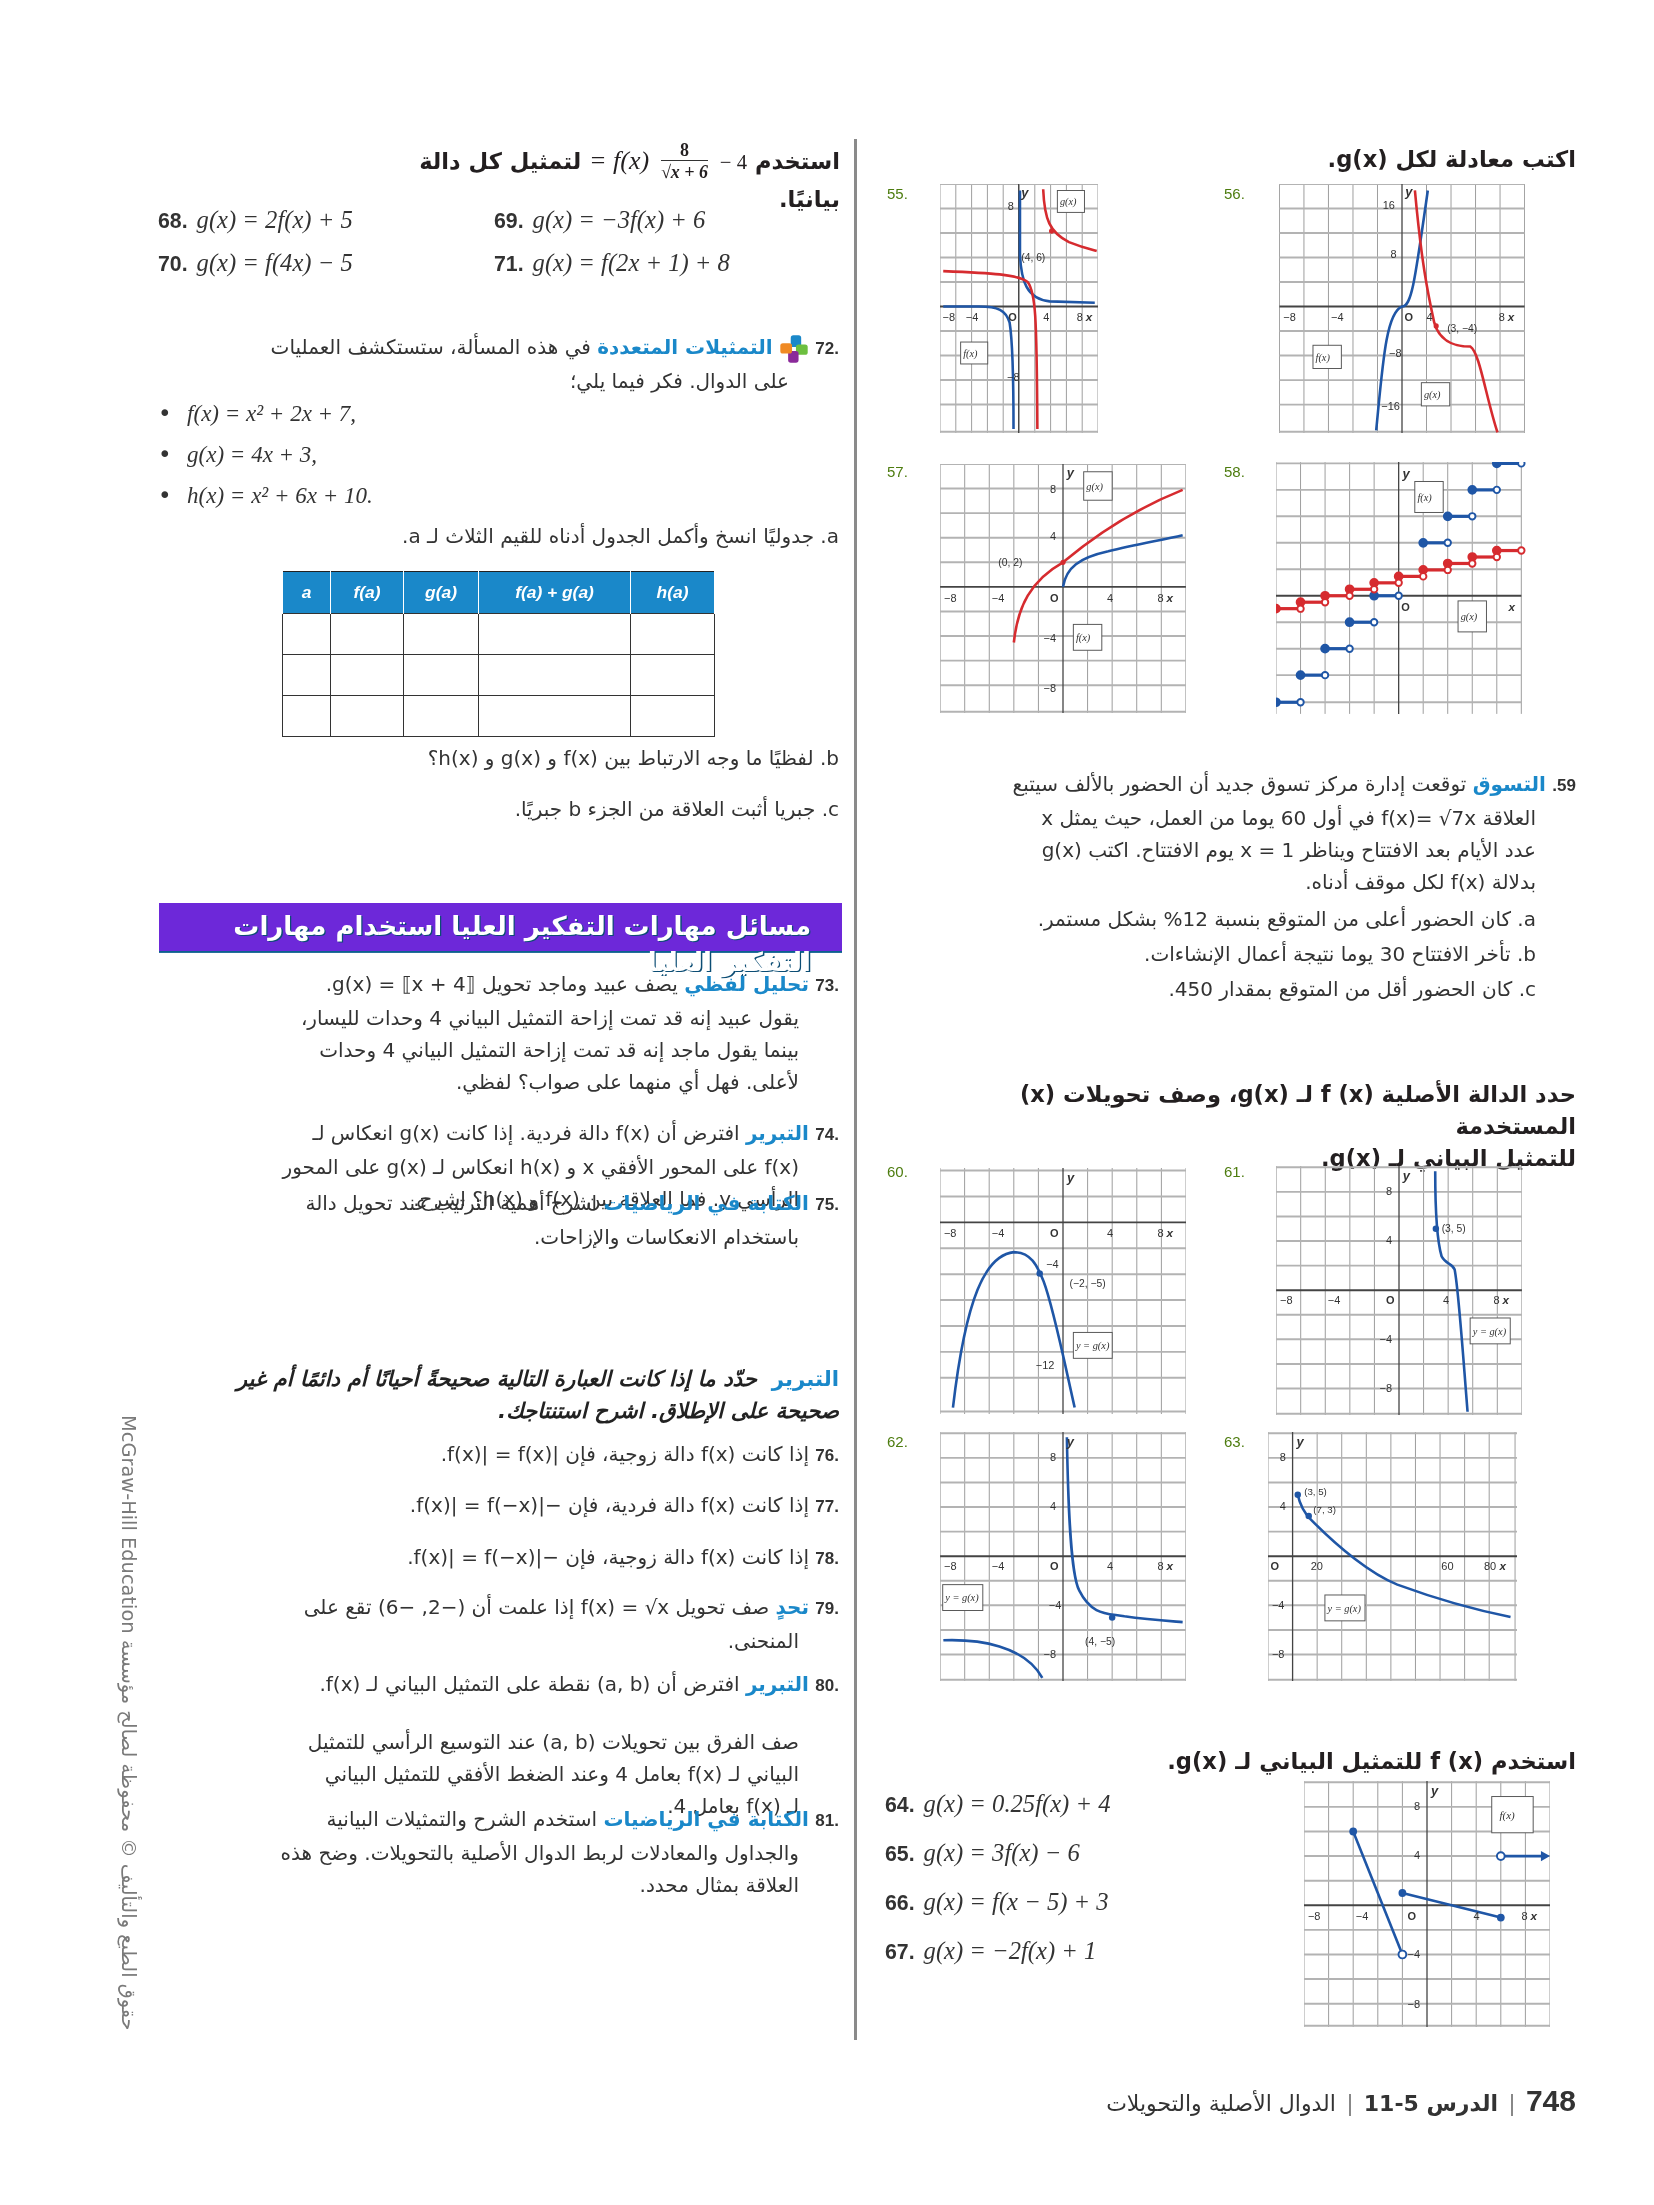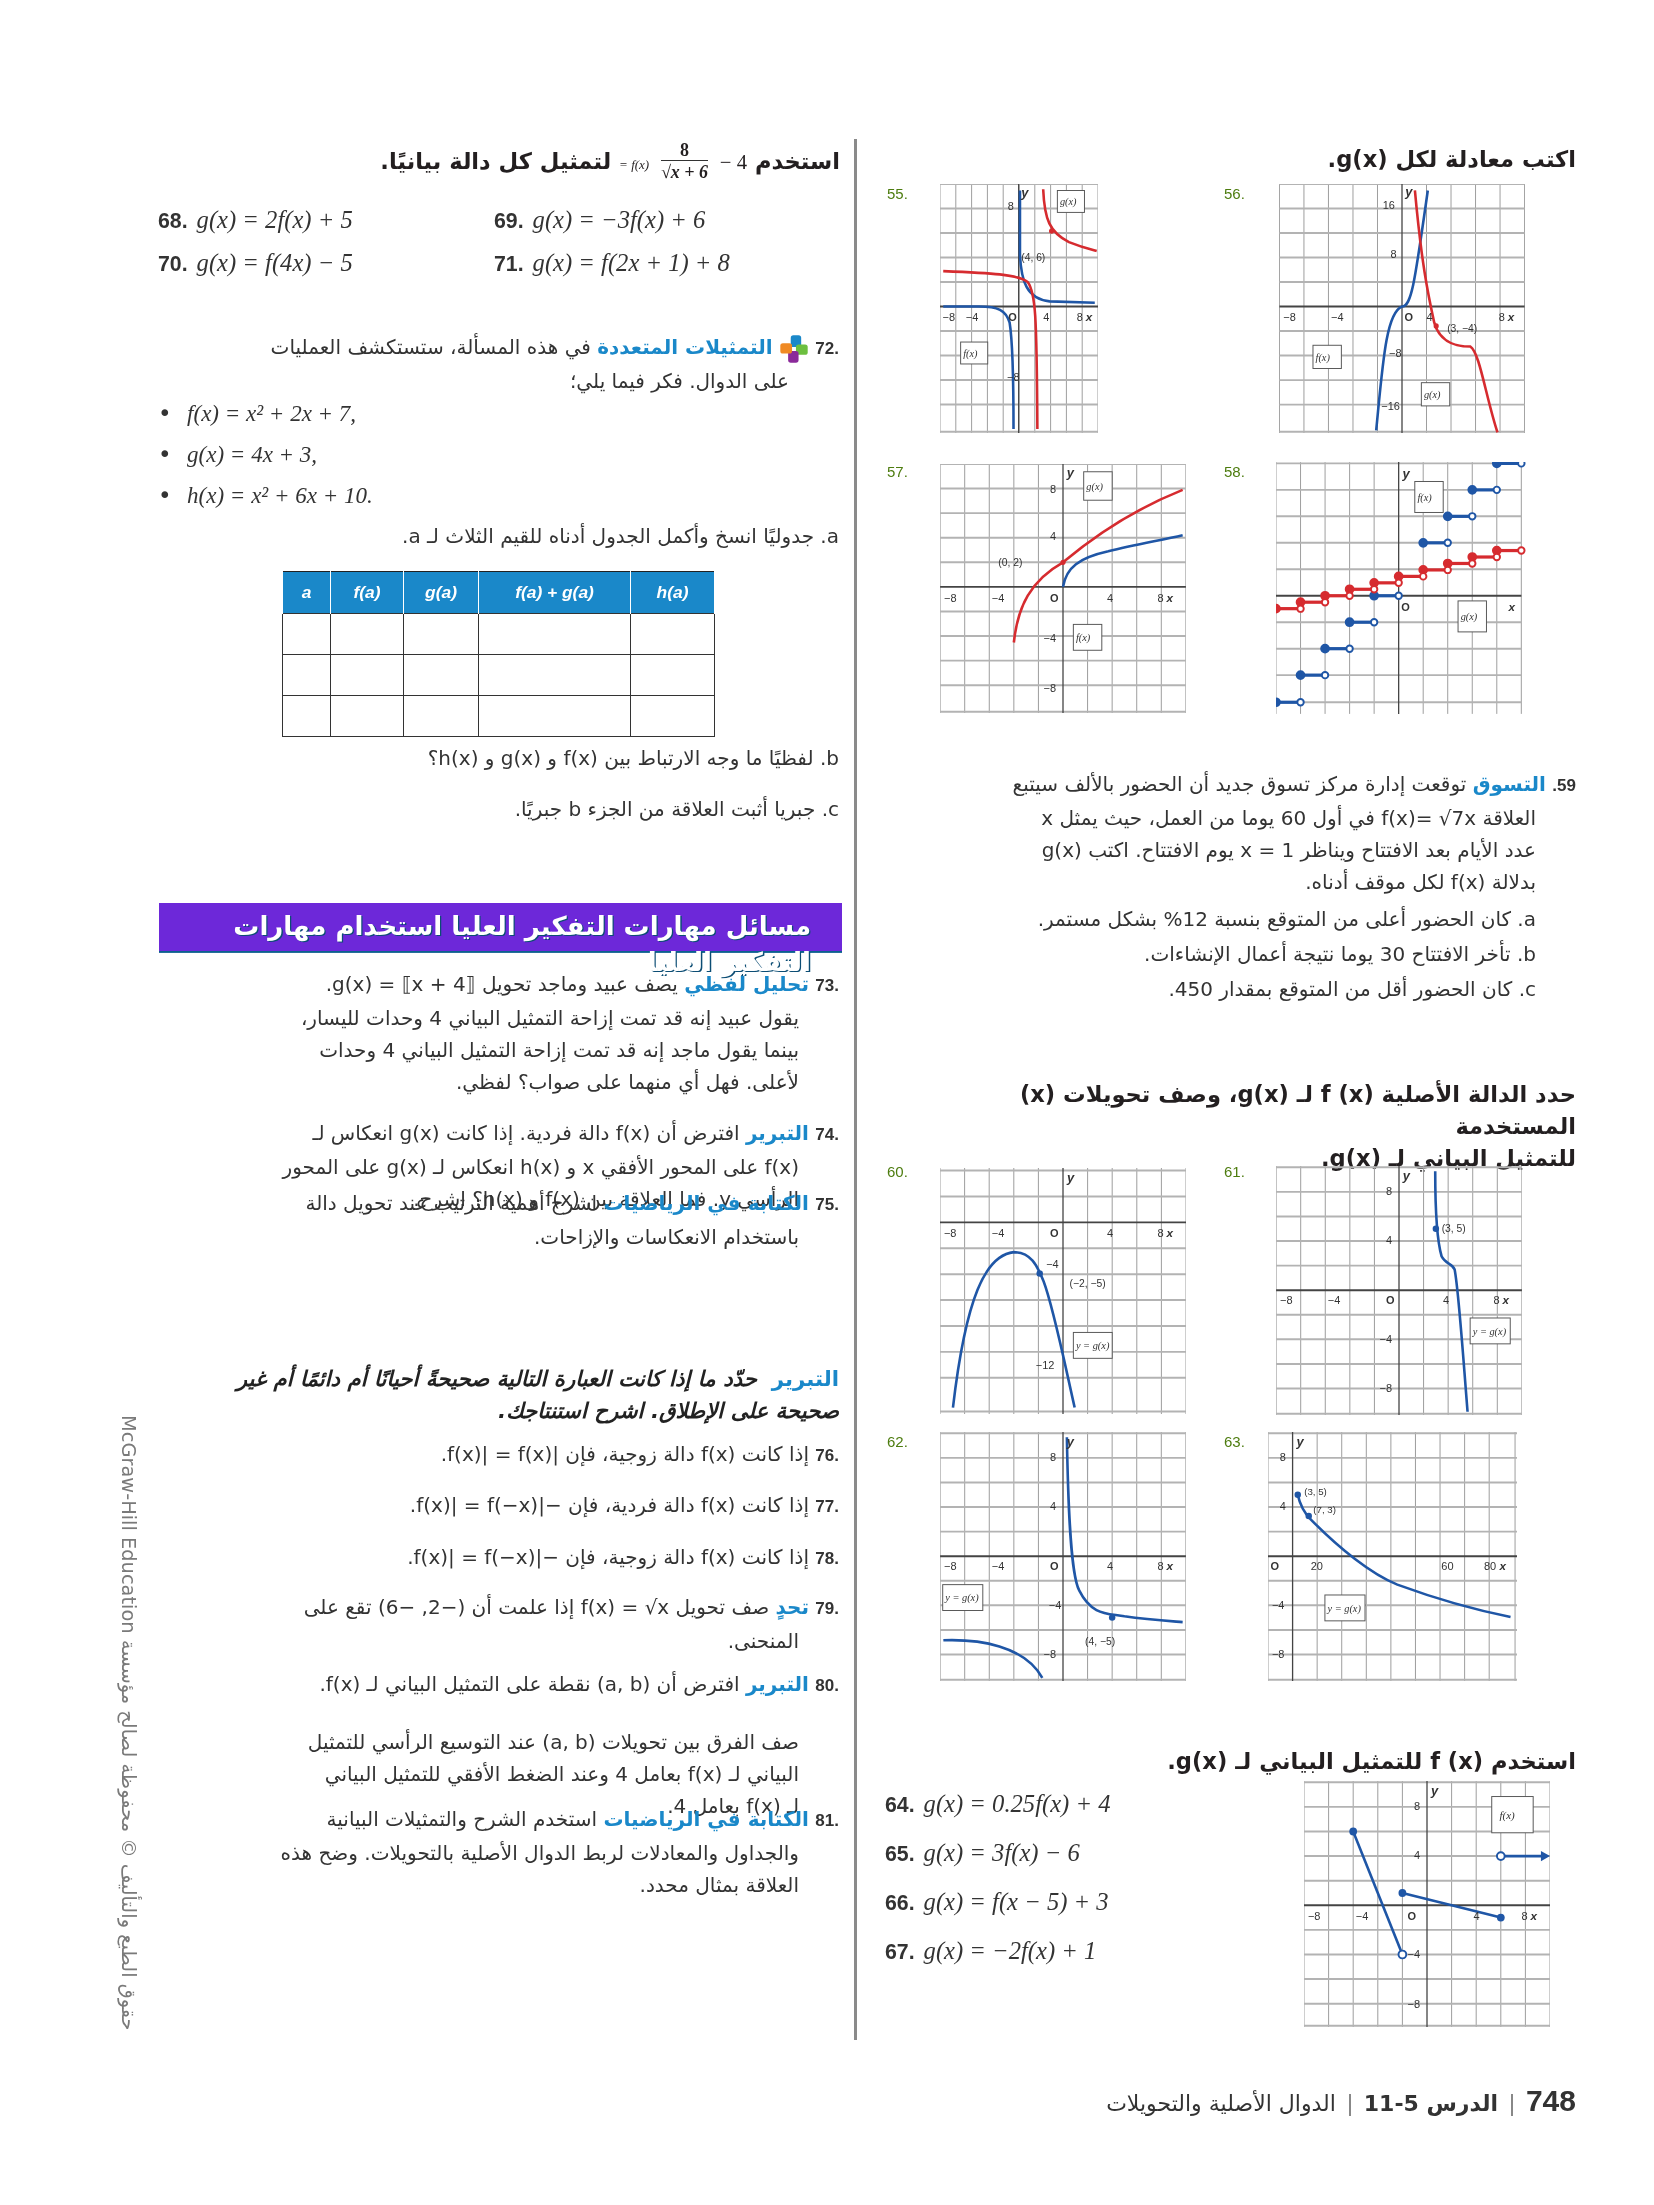--- a/index.html
+++ b/index.html
@@ -574,21 +574,21 @@
   </svg>
 </div>
 
 <div class="abs rtl hdr" style="left:362px;top:141px;width:478px;height:58px;">
   <span>استخدم</span>
   <span class="mathup" style="font-weight:normal;font-size:20.7px;">4 −</span>
   <span style="display:inline-block;vertical-align:middle;text-align:center;margin:0 3.9px;">
     <span class="mathup" style="display:block;font-size:18px;line-height:19.4px;border-bottom:1.9px solid #333;padding:0 3.9px;">8</span>
     <span class="math" style="display:block;font-size:18px;line-height:22px;direction:ltr;">√x + 6</span>
   </span>
-  <span class="math" style="font-weight:normal;font-size:13px;direction:ltr;text-align:right;">f(x) =</span>
+  <span class="math" style="font-weight:normal;font-size:26px;direction:ltr;text-align:right;">f(x) =</span>
   <span>لتمثيل كل دالة بيانيًا.</span>
 </div>
 
 <div class="abs ltr" style="left:158px;top:205px;width:685px;">
   <div style="display:flex;height:43px;">
     <div class="eqrow" style="width:336px;"><span class="n">68.</span><span class="math">g(x) = 2f(x) + 5</span></div>
     <div class="eqrow"><span class="n">69.</span><span class="math">g(x) = −3f(x) + 6</span></div>
   </div>
   <div style="display:flex;height:43px;">
     <div class="eqrow" style="width:336px;"><span class="n">70.</span><span class="math">g(x) = f(4x) − 5</span></div>

